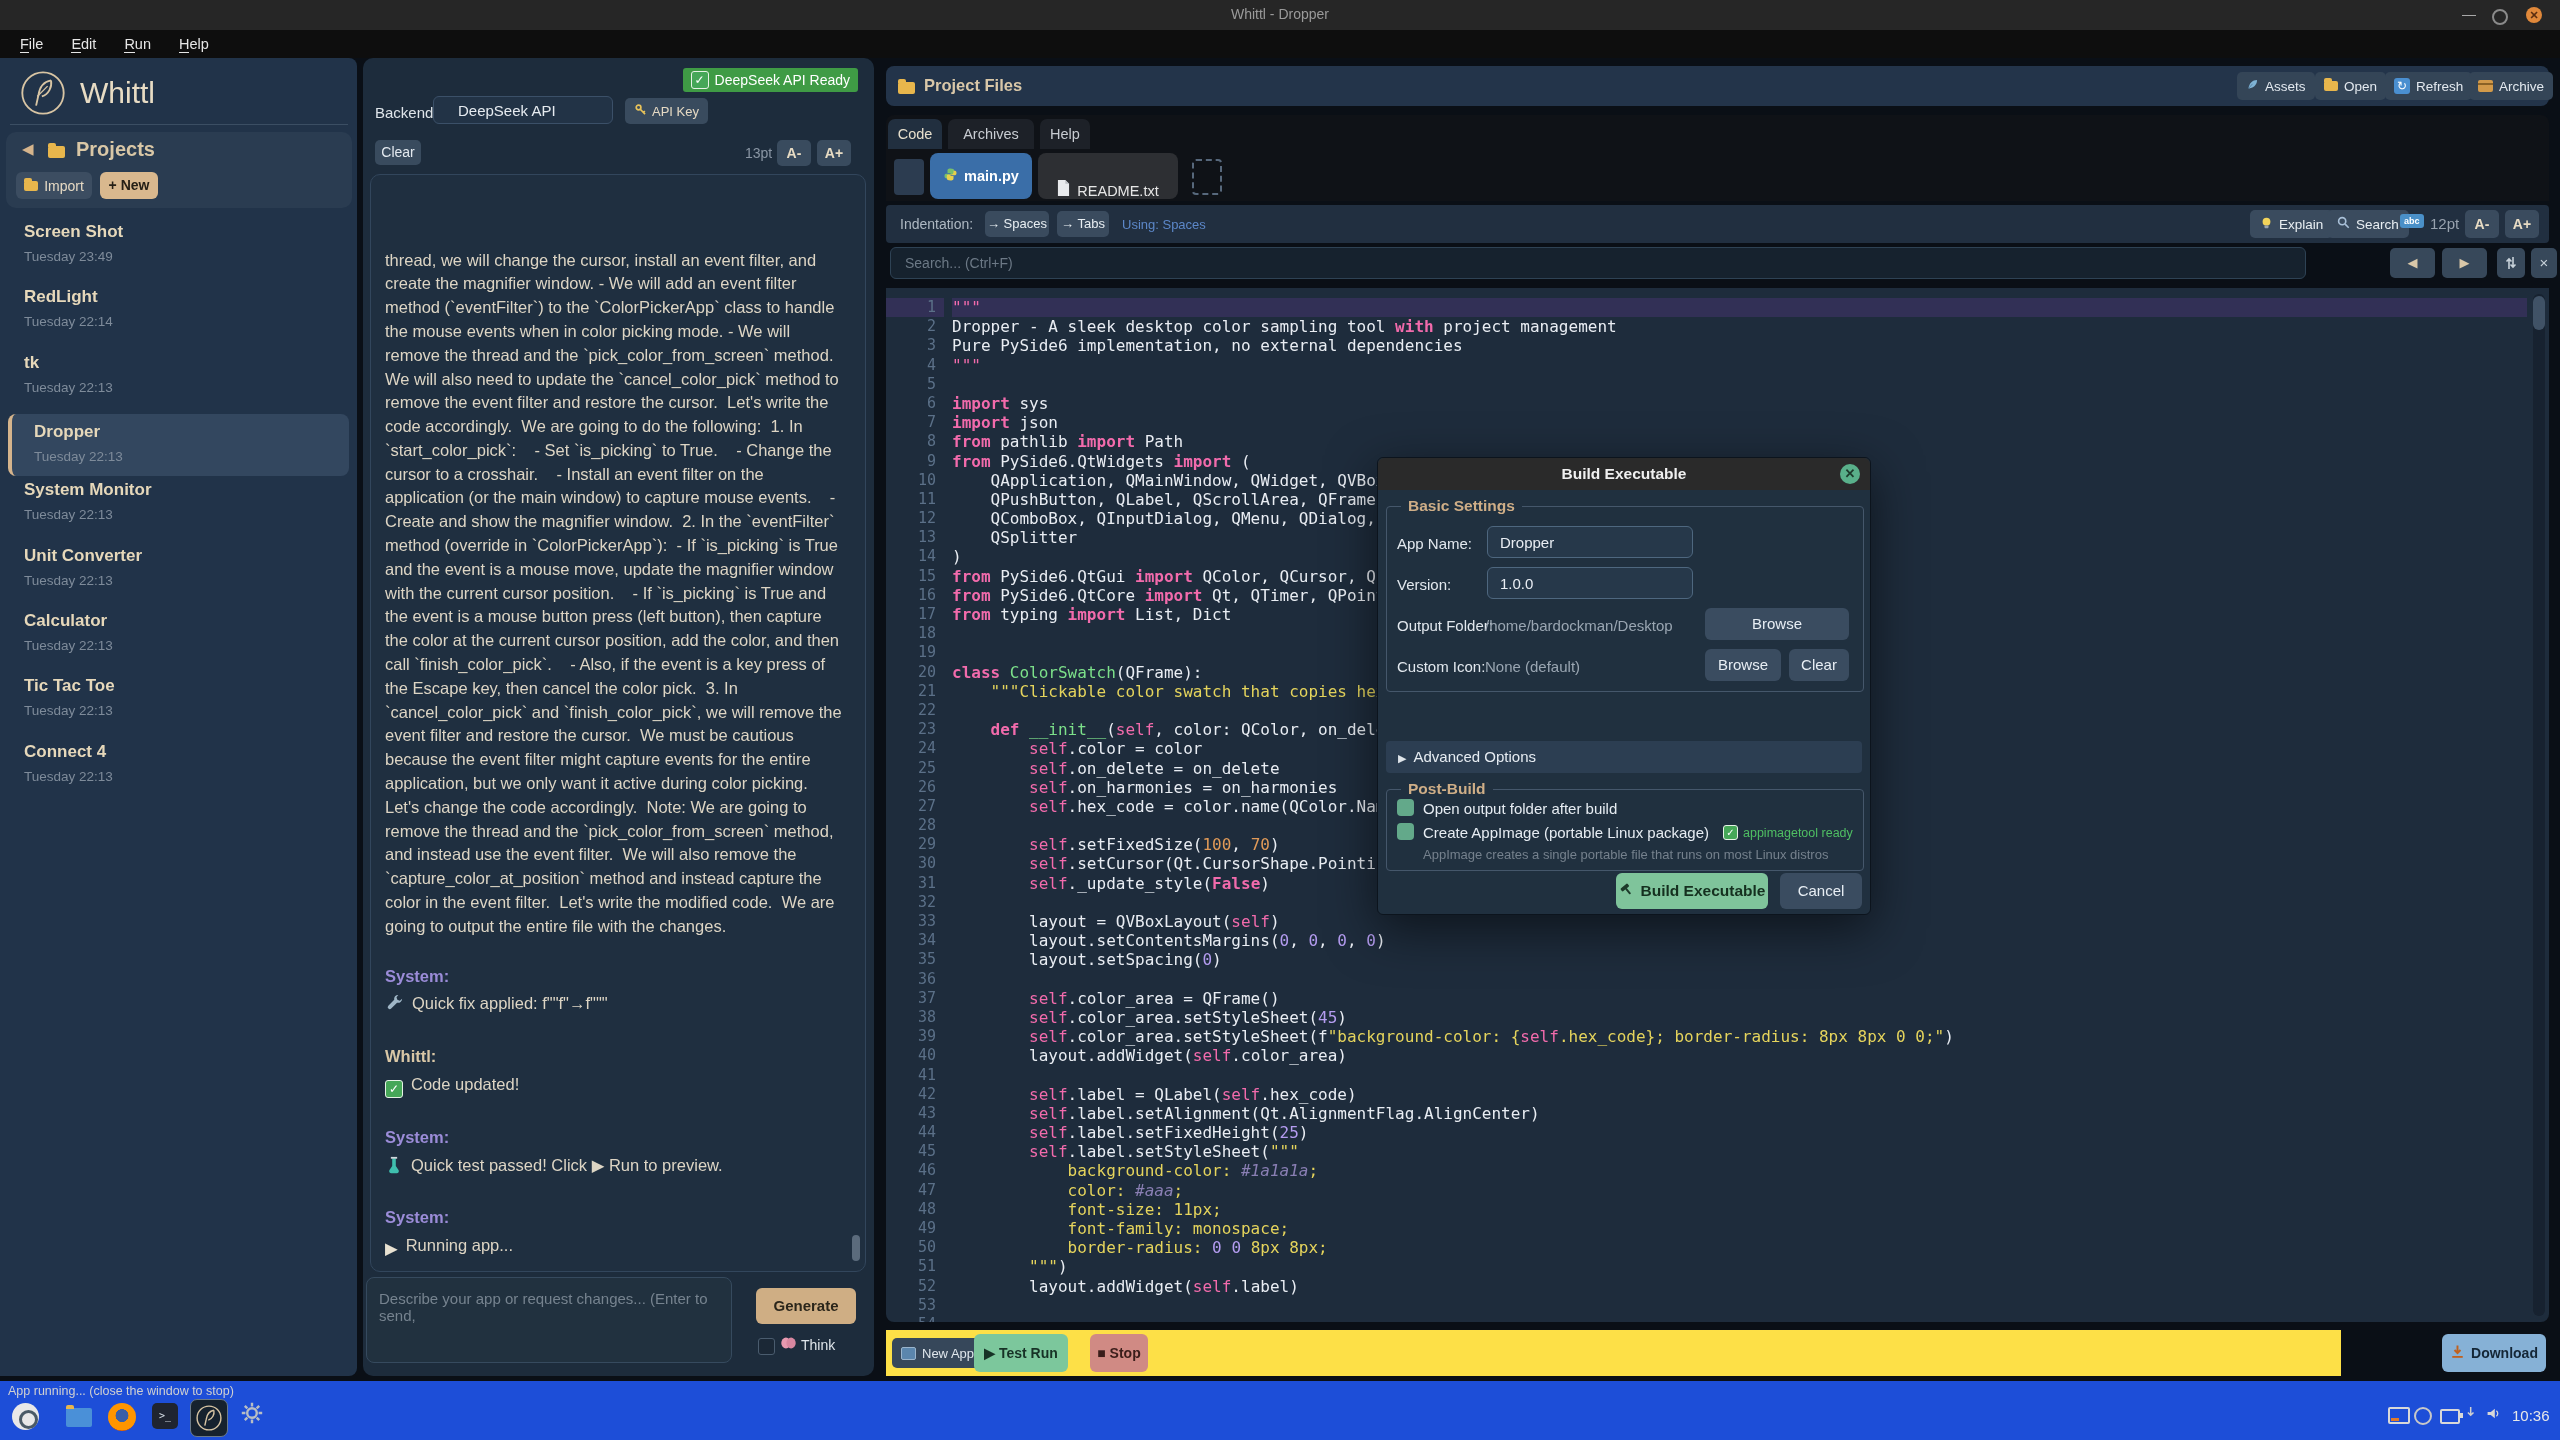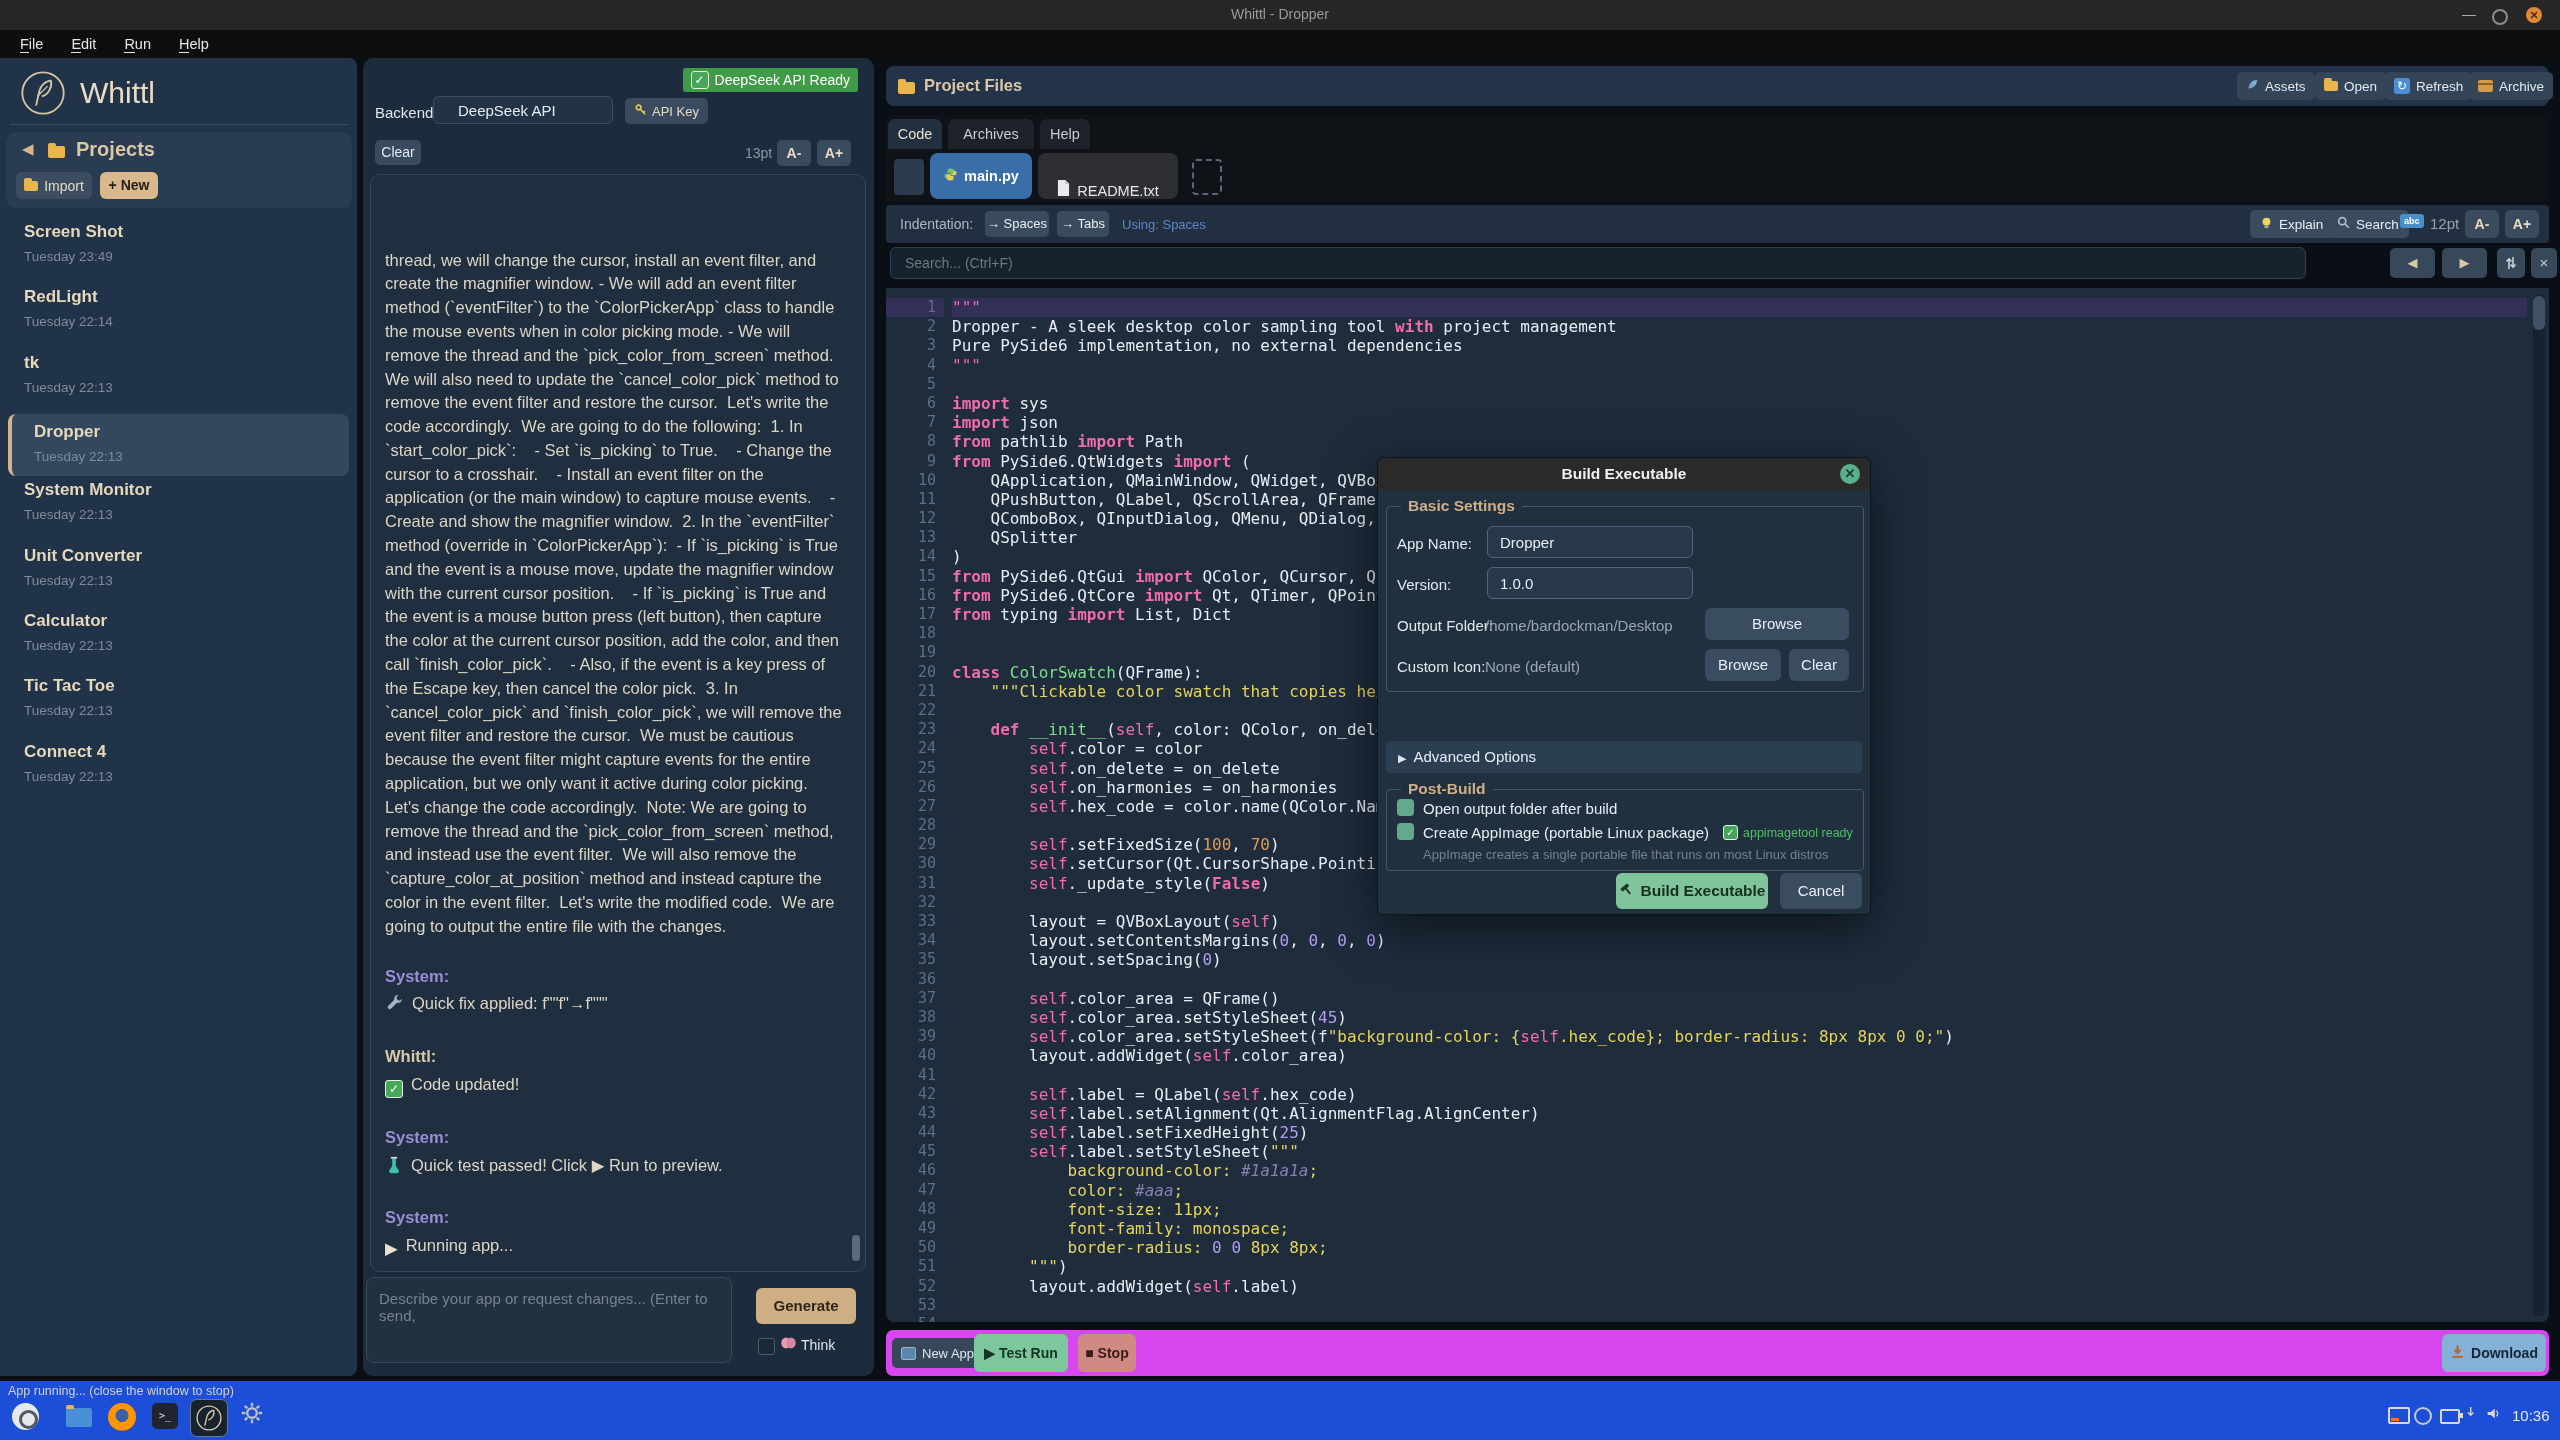--- a/index.html
+++ b/index.html
@@ -135,27 +135,27 @@
   .gut-ln{height:19.2px;color:#5b7088;font-family:"DejaVu Sans Mono",monospace;font-size:15px;line-height:19.2px;padding-right:8px;}
   #code-col{position:absolute;left:66px;top:10px;right:22px;overflow:hidden;}
   .code-ln{height:19.2px;font-family:"DejaVu Sans Mono",monospace;font-size:16px;line-height:19.2px;white-space:pre;}
   .gut-ln.hl,.code-ln.hl{background:#323056;}
   .tok-kw{color:#f26bac;font-weight:bold;} .tok-q{color:#f26bac;} .tok-slf{color:#f26bac;}
   .tok-pl{color:#e9edf3;} .tok-fn{color:#7ce08a;} .tok-str{color:#e5d45c;}
   .tok-num{color:#e09a58;} .tok-pnum{color:#b49cf0;} .tok-hx{color:#8a7fb4;font-style:italic;}
   #ed-sbtrack{position:absolute;right:4px;top:6px;width:12px;bottom:6px;background:#172230;border-radius:6px;}
   #ed-sbthumb{position:absolute;right:0;top:2px;width:12px;height:34px;background:#40526600;background:#405266;border-radius:6px;}
 
-  #bottom-bar{left:886px;top:1330px;width:1663px;height:46px;background:#d946ef;border-radius:7px;}
+  #bottom-bar{left:886px;top:1330px;width:1455px;height:46px;background:#fde047;border-radius:0;}
   #newapp-btn{left:6px;top:8px;height:30px;background:#36475a;border-radius:5px;position:absolute;
     display:flex;align-items:center;gap:6px;padding:0 9px;color:#dfe6ec;font-size:13px;}
   .winapp-ico{display:inline-block;width:13px;height:11px;border:1px solid #9ab4cc;background:#5b86ad;border-radius:2px;}
   #testrun-btn{left:88px;top:4px;width:94px;height:38px;background:#7cc79c;border-radius:6px;position:absolute;
     color:#173226;font-size:14px;font-weight:bold;text-align:center;line-height:38px;}
-  #stop-btn{left:192px;top:4px;width:58px;height:38px;background:#d08a84;border-radius:6px;position:absolute;
+  #stop-btn{left:204px;top:4px;width:58px;height:38px;background:#d08a84;border-radius:6px;position:absolute;
     color:#3a1d1a;font-size:14px;font-weight:bold;text-align:center;line-height:38px;}
   #download-btn{left:1556px;top:4px;width:104px;height:38px;background:#86b1d6;border-radius:6px;position:absolute;
     display:flex;align-items:center;justify-content:center;gap:6px;color:#142636;font-size:14px;font-weight:bold;}
 
   
   #dialog{left:1377px;top:457px;width:492px;height:456px;background:#20303f;border:1px solid #0c141d;
     border-radius:6px;box-shadow:0 14px 50px rgba(0,0,0,.55);}
   #dlg-titlebar{left:0;top:0;width:100%;height:32px;background:#2a2a2a;border-radius:6px 6px 0 0;position:absolute;}
   #dlg-title{width:100%;top:7px;text-align:center;color:#f0f0f0;font-size:15.5px;font-weight:bold;position:absolute;}
   #dlg-close{right:10px;top:6px;width:20px;height:20px;background:#59b08a;border-radius:50%;position:absolute;

